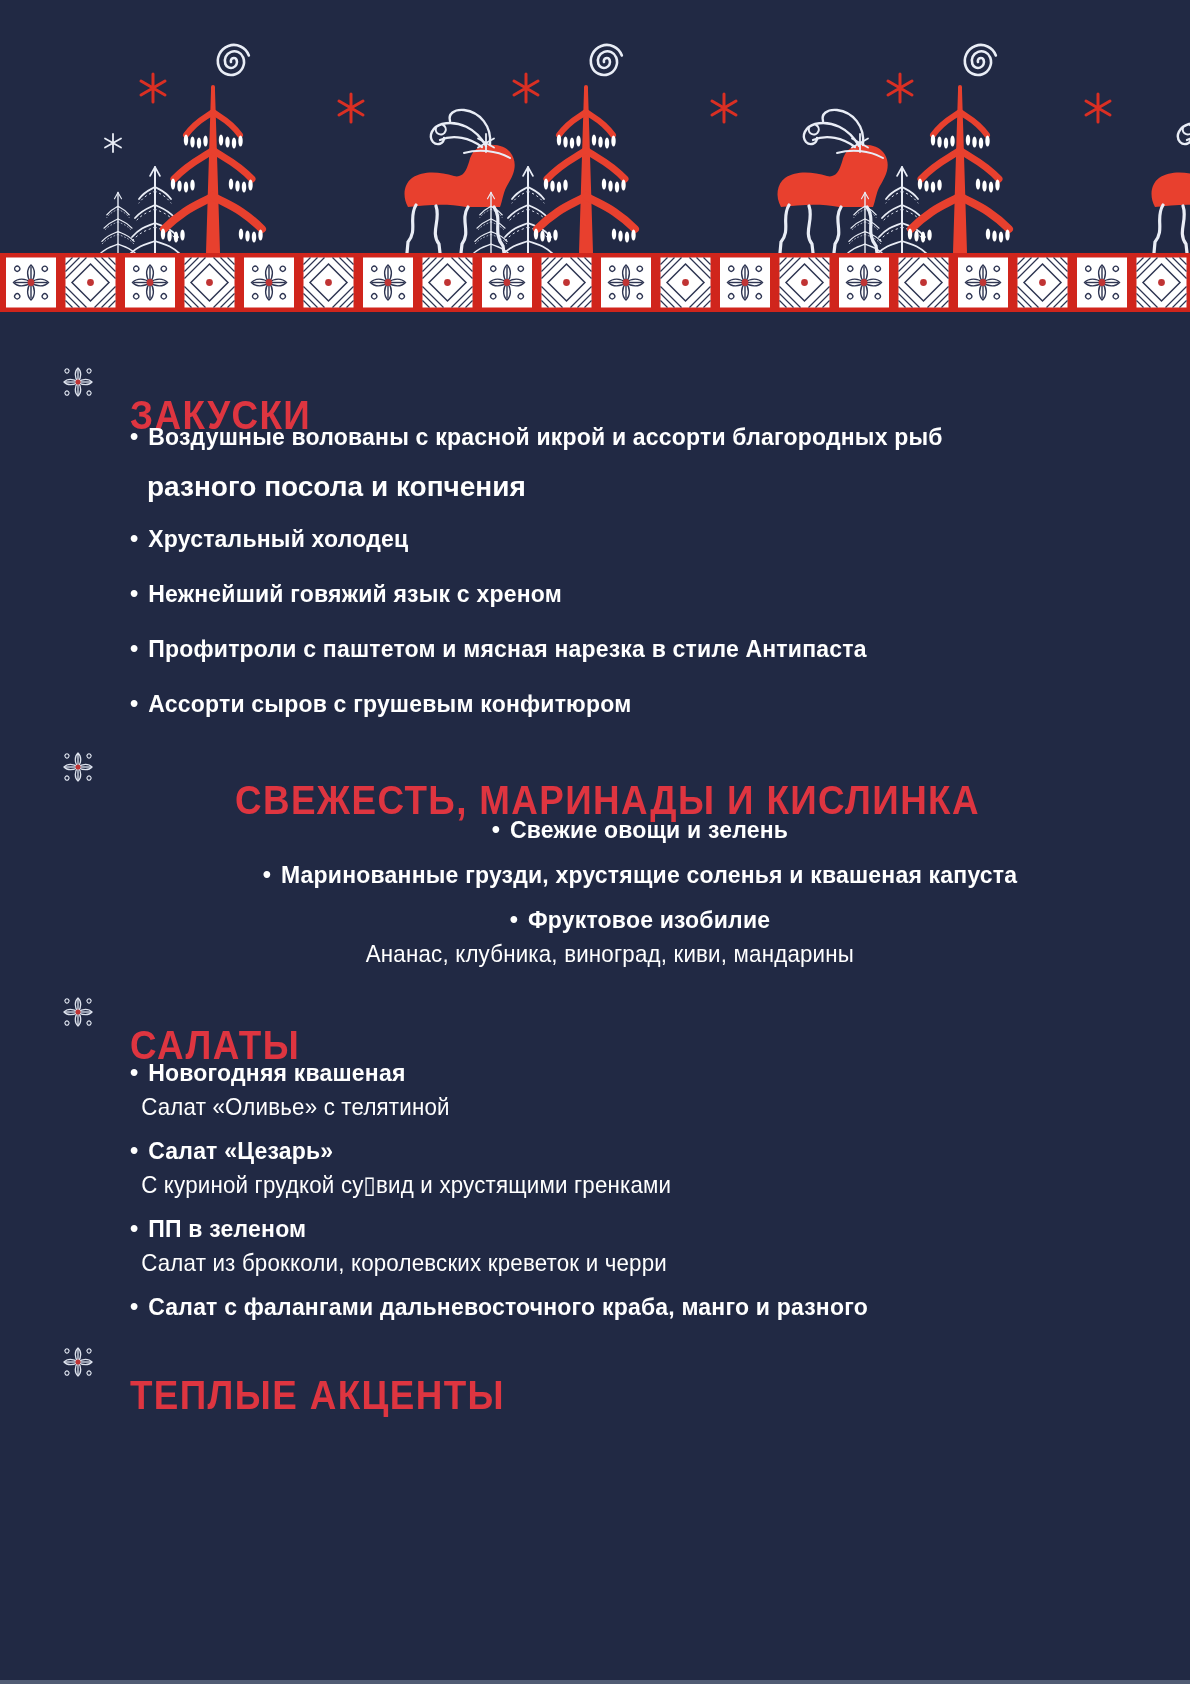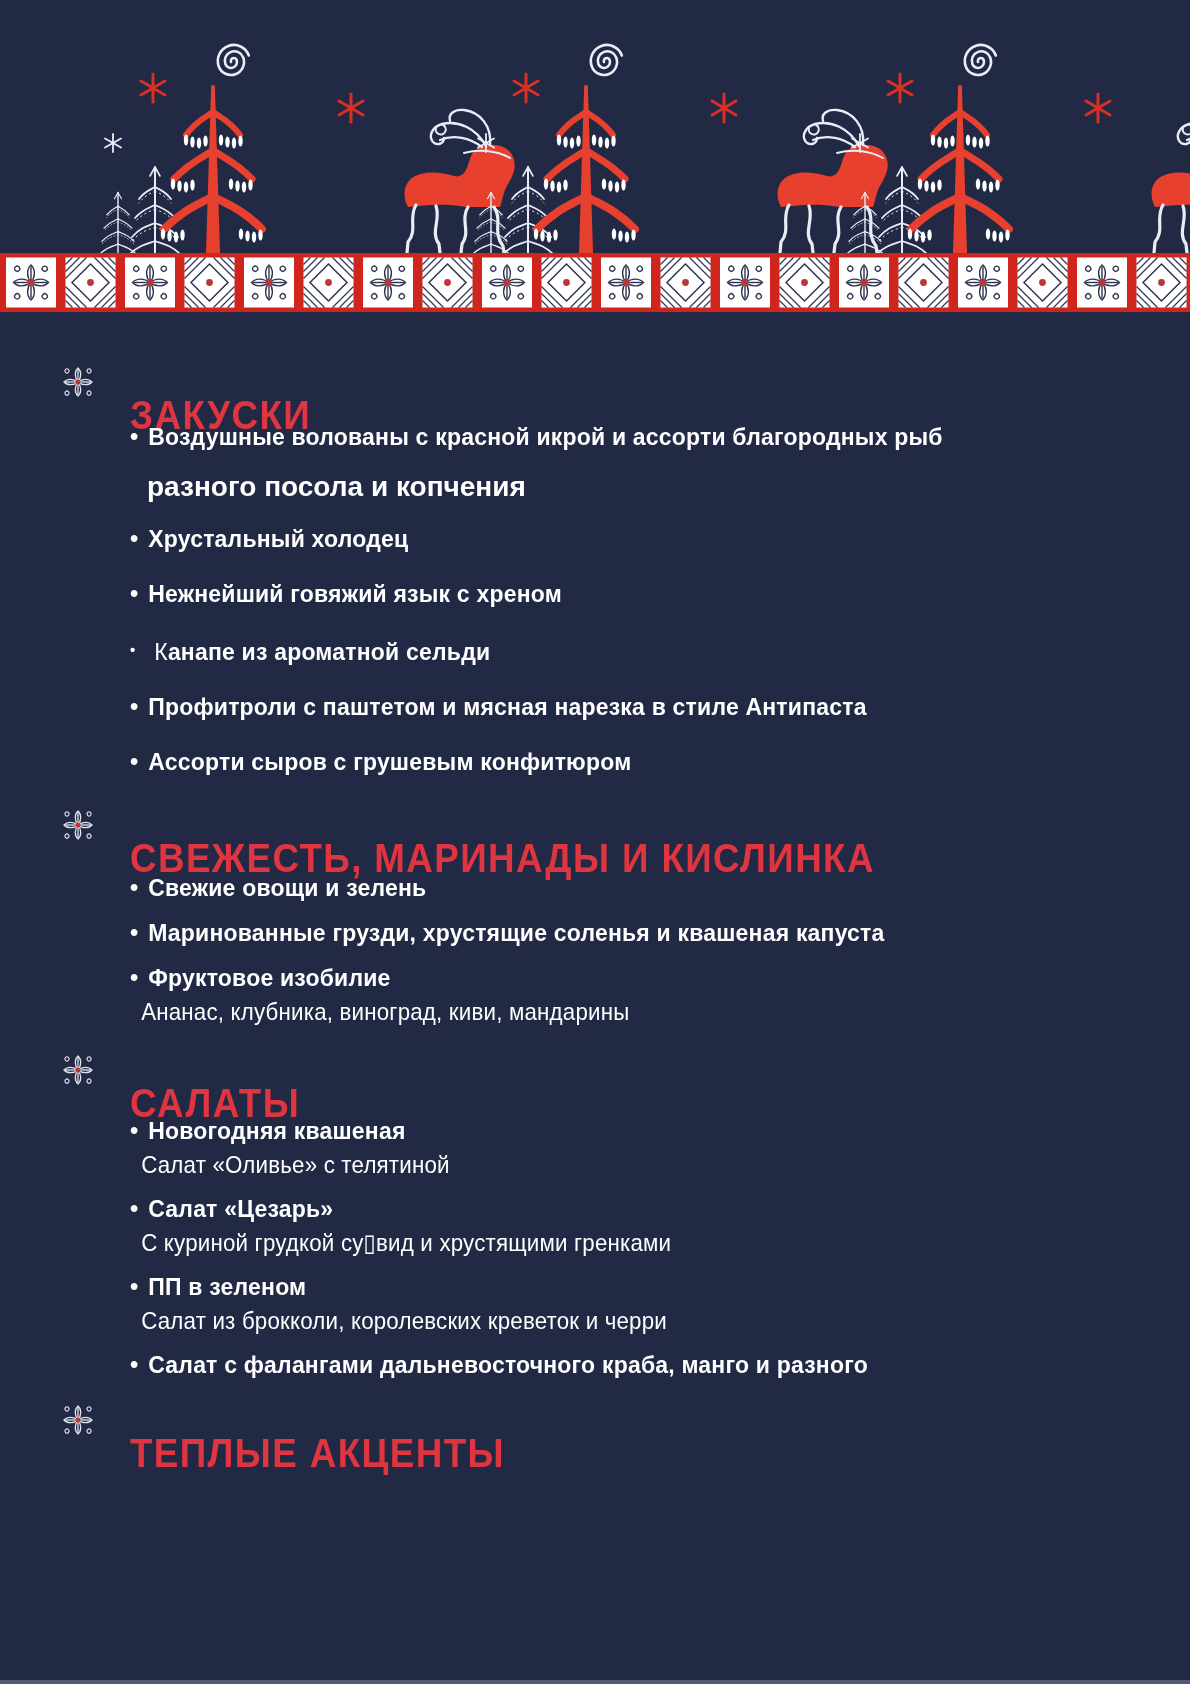--- a/index.html
+++ b/index.html
@@ -43,21 +43,21 @@
   .item-name{display:inline-block;font-weight:bold;font-size:23px;letter-spacing:0.2px;}
   .item-name.light-first::first-letter{font-weight:400;}
   .cont-line{font-weight:bold;font-size:28px;padding-left:17px;margin-top:16px;}
   .desc-line{
     font-size:24px;font-weight:normal;padding-left:12px;margin-top:0;
     transform:scaleX(0.93);transform-origin:left center;white-space:nowrap;letter-spacing:0.2px;
   }
   
   .sec-0 .section-head{margin-bottom:17px;}
   .sec-0 .menu-item{margin-bottom:22px;}
-  .sec-1{margin-top:3px;}  .sec-1 .section-head{margin-bottom:25px;}
+  .sec-1{margin-top:3px;text-align:center;}  .sec-1 .section-head{margin-bottom:25px;}
   .sec-1 .menu-item{margin-bottom:12px;}
   .sec-2{margin-top:20px;} .sec-2 .section-head{margin-bottom:23px;}
   .sec-2 .menu-item{margin-bottom:14px;}
   .sec-3{margin-top:4px;}  .sec-3 .section-head{margin-bottom:27px;}
   .sec-3 .menu-item{margin-bottom:16px;}
   .bottom-edge{position:absolute;left:0;bottom:0;width:100%;height:4px;background:var(--bottom-edge);}
 </style>
 </head>
 <body>
 
@@ -261,24 +261,20 @@
   <li class="menu-item">
     <div class="line"><span class="bullet">•</span><span class="item-name">Хрустальный холодец</span></div>
 
   </li>
 
   <li class="menu-item">
     <div class="line"><span class="bullet">•</span><span class="item-name">Нежнейший говяжий язык с хреном</span></div>
 
   </li>
 
-  <li class="menu-item">
-    <div class="line"><span class="bullet small">•</span><span class="item-name light-first">Канапе из ароматной сельди</span></div>
-
-  </li>
 
   <li class="menu-item">
     <div class="line"><span class="bullet">•</span><span class="item-name">Профитроли с паштетом и мясная нарезка в стиле Антипаста</span></div>
 
   </li>
 
   <li class="menu-item">
     <div class="line"><span class="bullet">•</span><span class="item-name">Ассорти сыров с грушевым конфитюром</span></div>
 
   </li>

